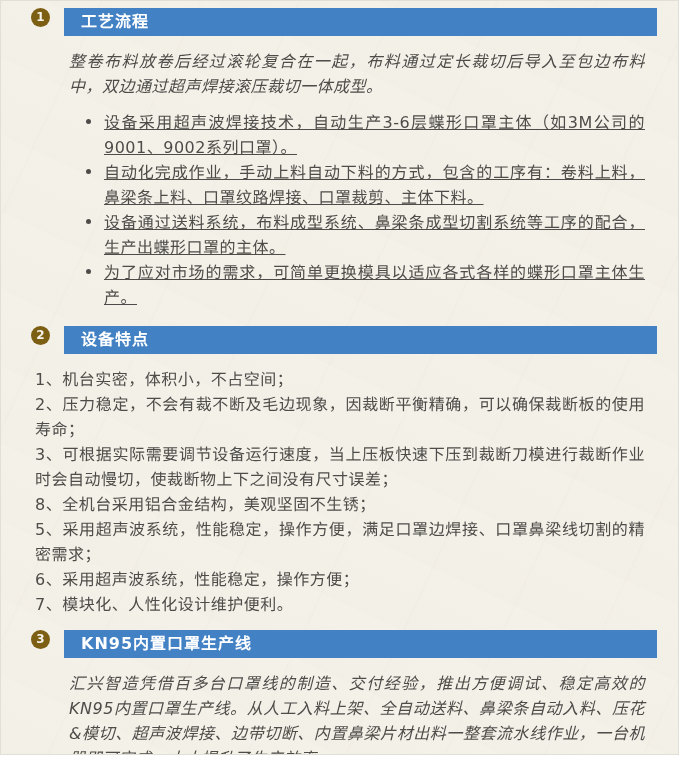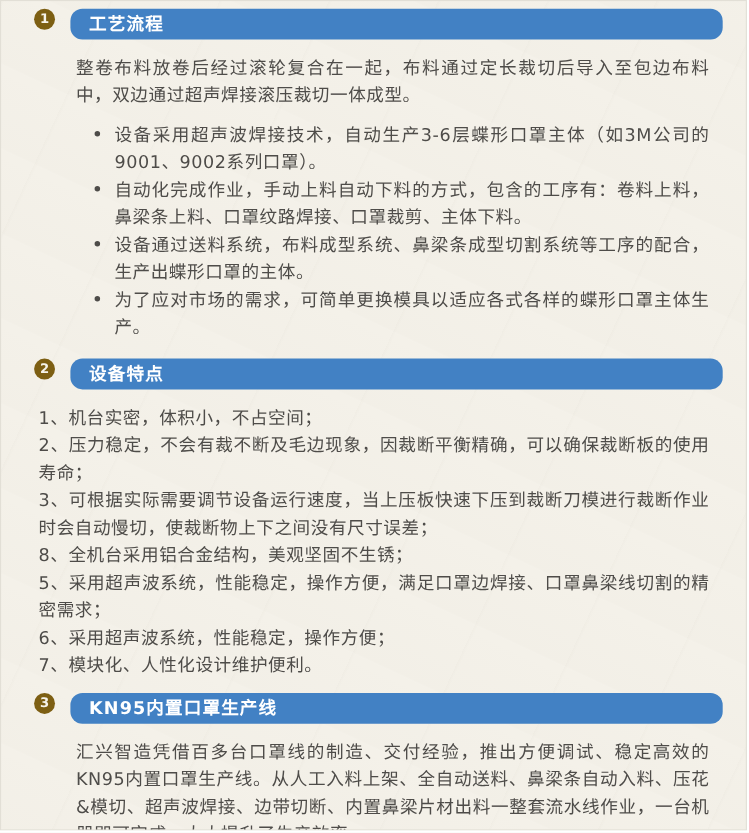--- a/index.html
+++ b/index.html
@@ -46,31 +46,32 @@
   .title-bar {
     flex: 1 1 auto;
     background: #4281c4;
     color: #ffffff;
     font-size: 16px;
     font-weight: bold;
     height: 28px;
     line-height: 28px;
     padding-left: 17px;
     letter-spacing: 1px;
-    border-radius: 11px;
   }
   .para {
     margin: 13px 33px 0 68px;
     text-align: justify;
     letter-spacing: 0.5px;
+    font-style: italic;
   }
   ul.bullets {
     list-style: none;
     margin: 11px 33px 0 68px;
     padding: 0;
+    text-decoration: underline;
   }
   ul.bullets li {
     position: relative;
     padding-left: 35px;
     text-align: justify;
     letter-spacing: 0.5px;
   }
   ul.bullets li .dot {
     position: absolute;
     left: 17px;

